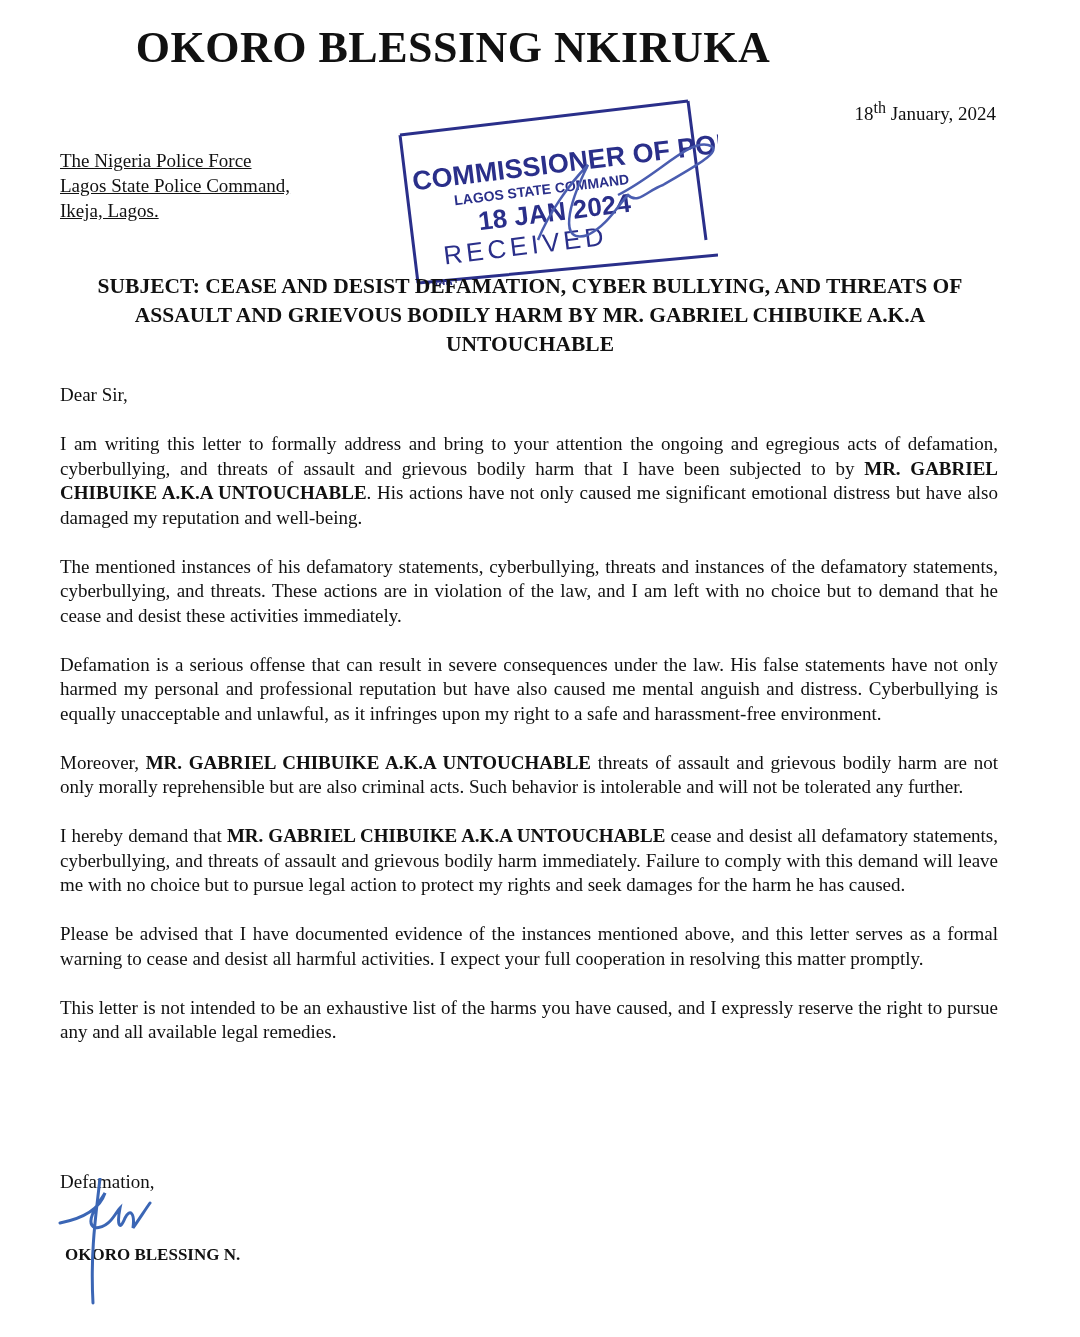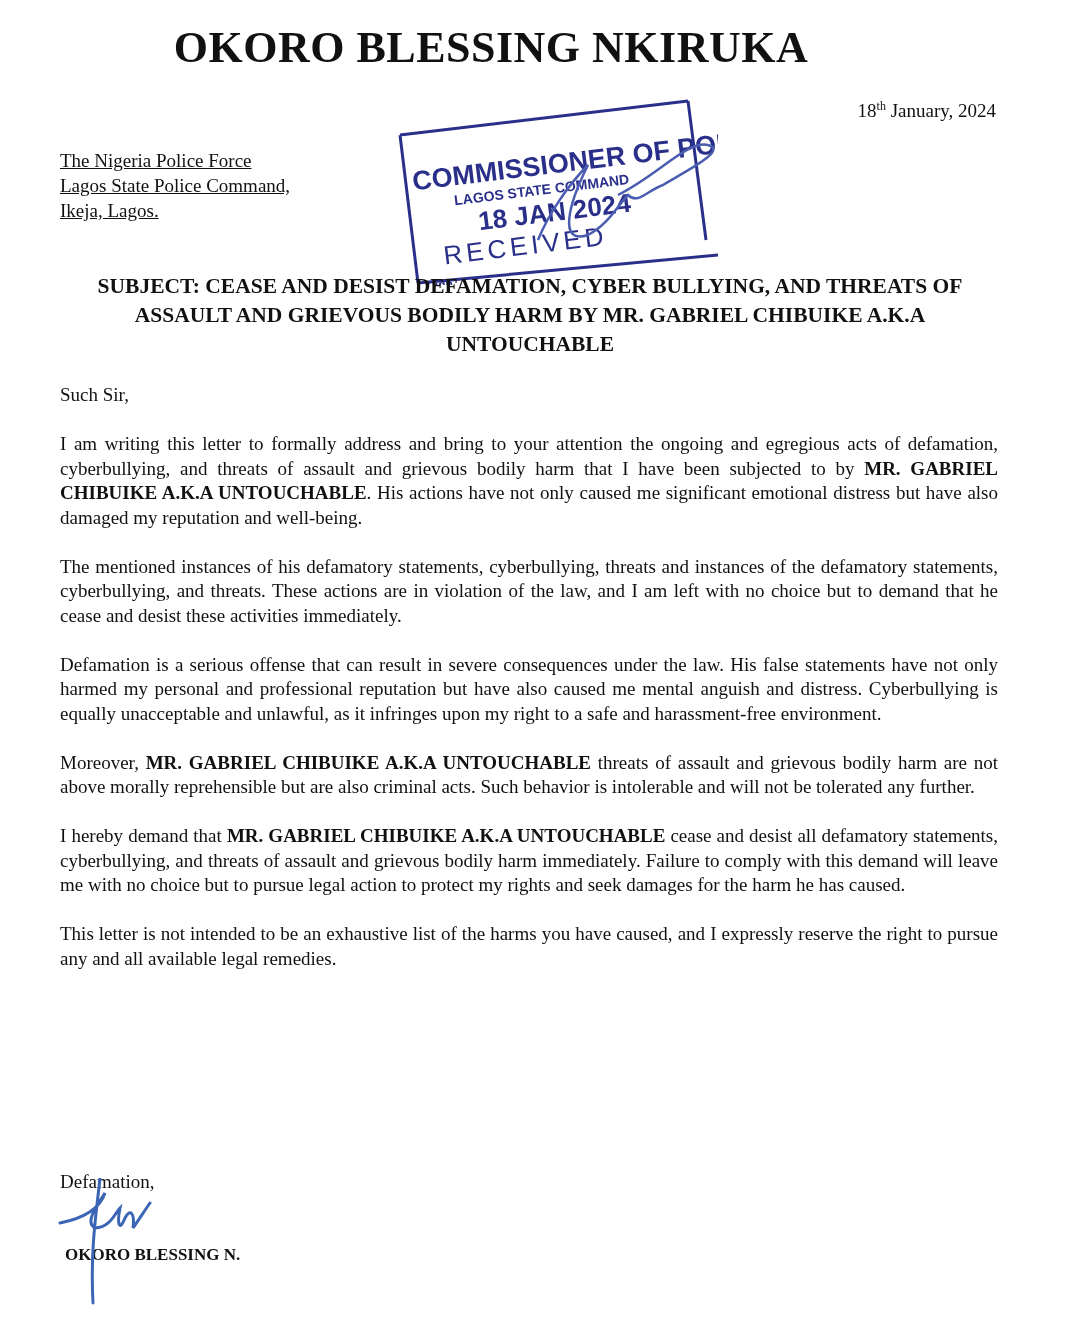--- a/index.html
+++ b/index.html
@@ -1,21 +1,21 @@
 <!DOCTYPE html>
 <html><head>
 <meta charset="utf-8">
 <style>
   html, body { margin: 0; padding: 0; background: #ffffff; }
   body { width: 1080px; height: 1337px; position: relative; overflow: hidden;
          font-family: "Liberation Serif", "DejaVu Serif", serif; color: #111; }
-  .title { position: absolute; top: 22px; left: 0; width: 894px; text-align: center;
-           font-weight: bold; font-size: 44px; letter-spacing: 0.5px; padding-left: 44px; }
+  .title { position: absolute; top: 22px; left: 6px; width: 894px; text-align: center;
+           font-weight: bold; font-size: 44px; letter-spacing: 0.5px; }
   .date { position: absolute; top: 99px; right: 84px; font-size: 19px; }
-  .date sup { font-size: 12px; }
+  .date sup { font-size: 16px; }
   .address { position: absolute; top: 148px; left: 60px; font-size: 19px; line-height: 25px; text-decoration: underline; }
   .stamp { position: absolute; left: 388px; top: 95px; width: 330px; height: 190px; }
   .subject { position: absolute; top: 272px; left: 60px; width: 940px; text-align: center;
              font-weight: bold; font-size: 21.5px; line-height: 29px; }
   .body { position: absolute; top: 383px; left: 60px; width: 938px; font-size: 19px; line-height: 24.5px; }
   .body p { margin: 0 0 24.5px 0; text-align: justify; }
   .salutation { margin-bottom: 24.5px; }
   .closing { position: absolute; top: 1171px; left: 60px; font-size: 19px; }
   .signame { position: absolute; top: 1245px; left: 65px; font-size: 17px; font-weight: bold; }
   .sig { position: absolute; left: 55px; top: 1178px; width: 150px; height: 130px; }
@@ -44,26 +44,27 @@
     <text x="90" y="128" font-size="26" transform="rotate(-7 150 120)">18 JAN 2024</text>
     <text x="55" y="158" font-size="26" font-weight="normal" letter-spacing="4" transform="rotate(-7 150 150)">RECEIVED</text>
     <text x="38" y="188" font-size="12" transform="rotate(-7 100 180)">Sign...</text>
   </g>
   <path d="M150 145 C160 120 180 90 200 70 C180 110 170 150 200 140 C220 130 230 110 240 100 C250 110 260 95 275 90 C300 75 340 55 320 50 C300 45 270 80 230 100" fill="none" stroke="#4a5db0" stroke-width="2.5"></path>
 </svg>
 
 <div class="subject">SUBJECT: CEASE AND DESIST DEFAMATION, CYBER BULLYING, AND THREATS OF ASSAULT AND GRIEVOUS BODILY HARM BY MR. GABRIEL CHIBUIKE A.K.A UNTOUCHABLE</div>
 
 <div class="body">
-  <p class="salutation">Such Sir,</p>
+  <p class="salutation">Dear Sir,</p>
   <p><span>I am writing this letter to formally address and bring to your attention the ongoing and egregious acts of defamation, cyberbullying, and threats of assault and grievous bodily harm that I have been subjected to by </span><b>MR. GABRIEL CHIBUIKE A.K.A UNTOUCHABLE</b><span>. His actions have not only caused me significant emotional distress but have also damaged my reputation and well-being.</span></p>
   <p>The mentioned instances of his defamatory statements, cyberbullying, threats and instances of the defamatory statements, cyberbullying, and threats. These actions are in violation of the law, and I am left with no choice but to demand that he cease and desist these activities immediately.</p>
   <p>Defamation is a serious offense that can result in severe consequences under the law. His false statements have not only harmed my personal and professional reputation but have also caused me mental anguish and distress. Cyberbullying is equally unacceptable and unlawful, as it infringes upon my right to a safe and harassment-free environment.</p>
-  <p><span>Moreover, </span><b>MR. GABRIEL CHIBUIKE A.K.A UNTOUCHABLE</b><span> threats of assault and grievous bodily harm are not above morally reprehensible but are also criminal acts. Such behavior is intolerable and will not be tolerated any further.</span></p>
+  <p><span>Moreover, </span><b>MR. GABRIEL CHIBUIKE A.K.A UNTOUCHABLE</b><span> threats of assault and grievous bodily harm are not only morally reprehensible but are also criminal acts. Such behavior is intolerable and will not be tolerated any further.</span></p>
   <p><span>I hereby demand that </span><b>MR. GABRIEL CHIBUIKE A.K.A UNTOUCHABLE</b><span> cease and desist all defamatory statements, cyberbullying, and threats of assault and grievous bodily harm immediately. Failure to comply with this demand will leave me with no choice but to pursue legal action to protect my rights and seek damages for the harm he has caused.</span></p>
+  <p>Please be advised that I have documented evidence of the instances mentioned above, and this letter serves as a formal warning to cease and desist all harmful activities. I expect your full cooperation in resolving this matter promptly.</p>
   <p>This letter is not intended to be an exhaustive list of the harms you have caused, and I expressly reserve the right to pursue any and all available legal remedies.</p>
 </div>
 
 <div class="closing">Defamation,</div>
 <div class="signame">OKORO BLESSING N.</div>
 
 <svg class="sig" viewBox="0 0 150 130">
   <path d="M45 0 C42 30 35 70 38 125 M5 45 C30 40 45 30 50 15 C40 30 30 45 40 50 C55 50 60 35 65 30 C62 45 64 55 70 40 C75 30 80 35 78 50 C85 40 90 32 95 25" fill="none" stroke="#3b66b5" stroke-width="3" stroke-linecap="round"></path>
 </svg>
 

